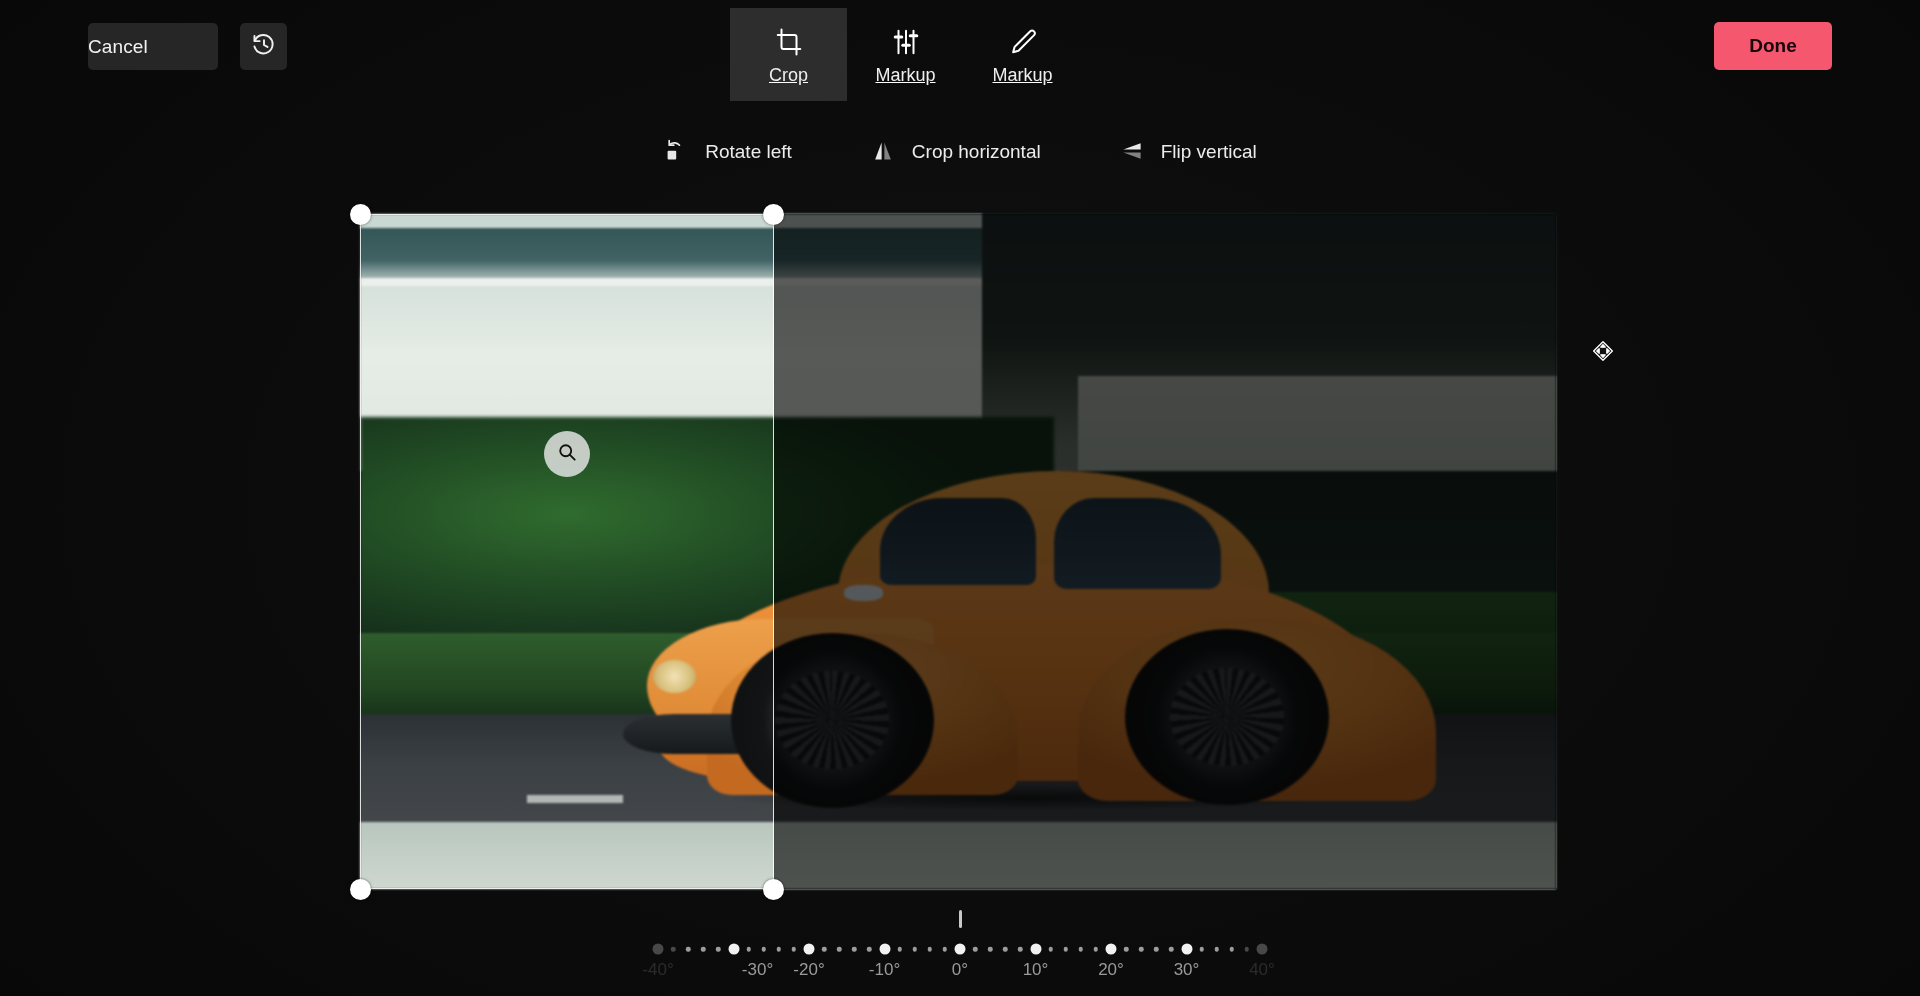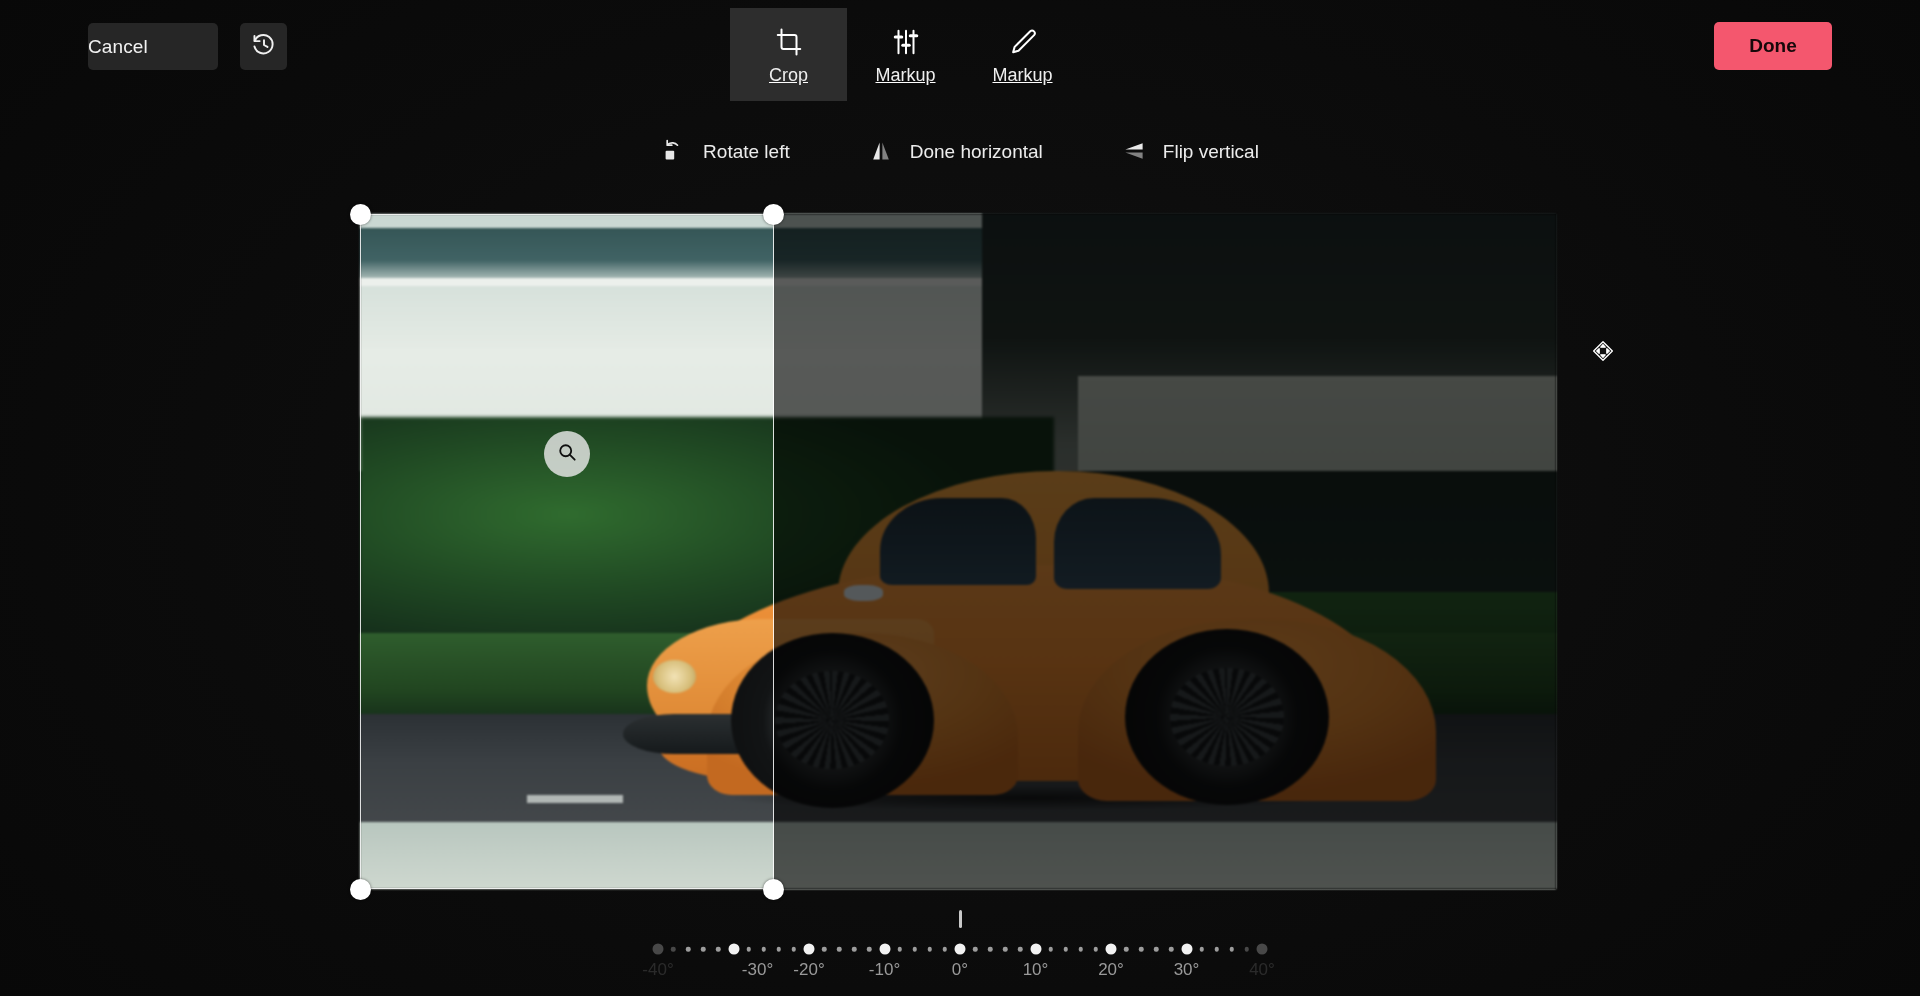--- a/index.html
+++ b/index.html
@@ -381,21 +381,21 @@
       <span>Rotate left</span>
     </button>
 
     <button class="subitem">
       <span class="sub-ico">
         <svg width="24" height="24" viewBox="0 0 24 24">
           <polygon points="10.6,3.4 10.6,20.6 4.2,20.6" fill="#e9e9e9"></polygon>
           <polygon points="13.4,3.4 13.4,20.6 19.8,20.6" fill="#828282"></polygon>
         </svg>
       </span>
-      <span>Done horizontal</span>
+      <span>Crop horizontal</span>
     </button>
 
     <button class="subitem">
       <span class="sub-ico">
         <svg width="24" height="24" viewBox="0 0 24 24">
           <polygon points="3.4,10.6 20.6,10.6 20.6,4.2" fill="#e9e9e9"></polygon>
           <polygon points="3.4,13.4 20.6,13.4 20.6,19.8" fill="#828282"></polygon>
         </svg>
       </span>
       <span>Flip vertical</span>

